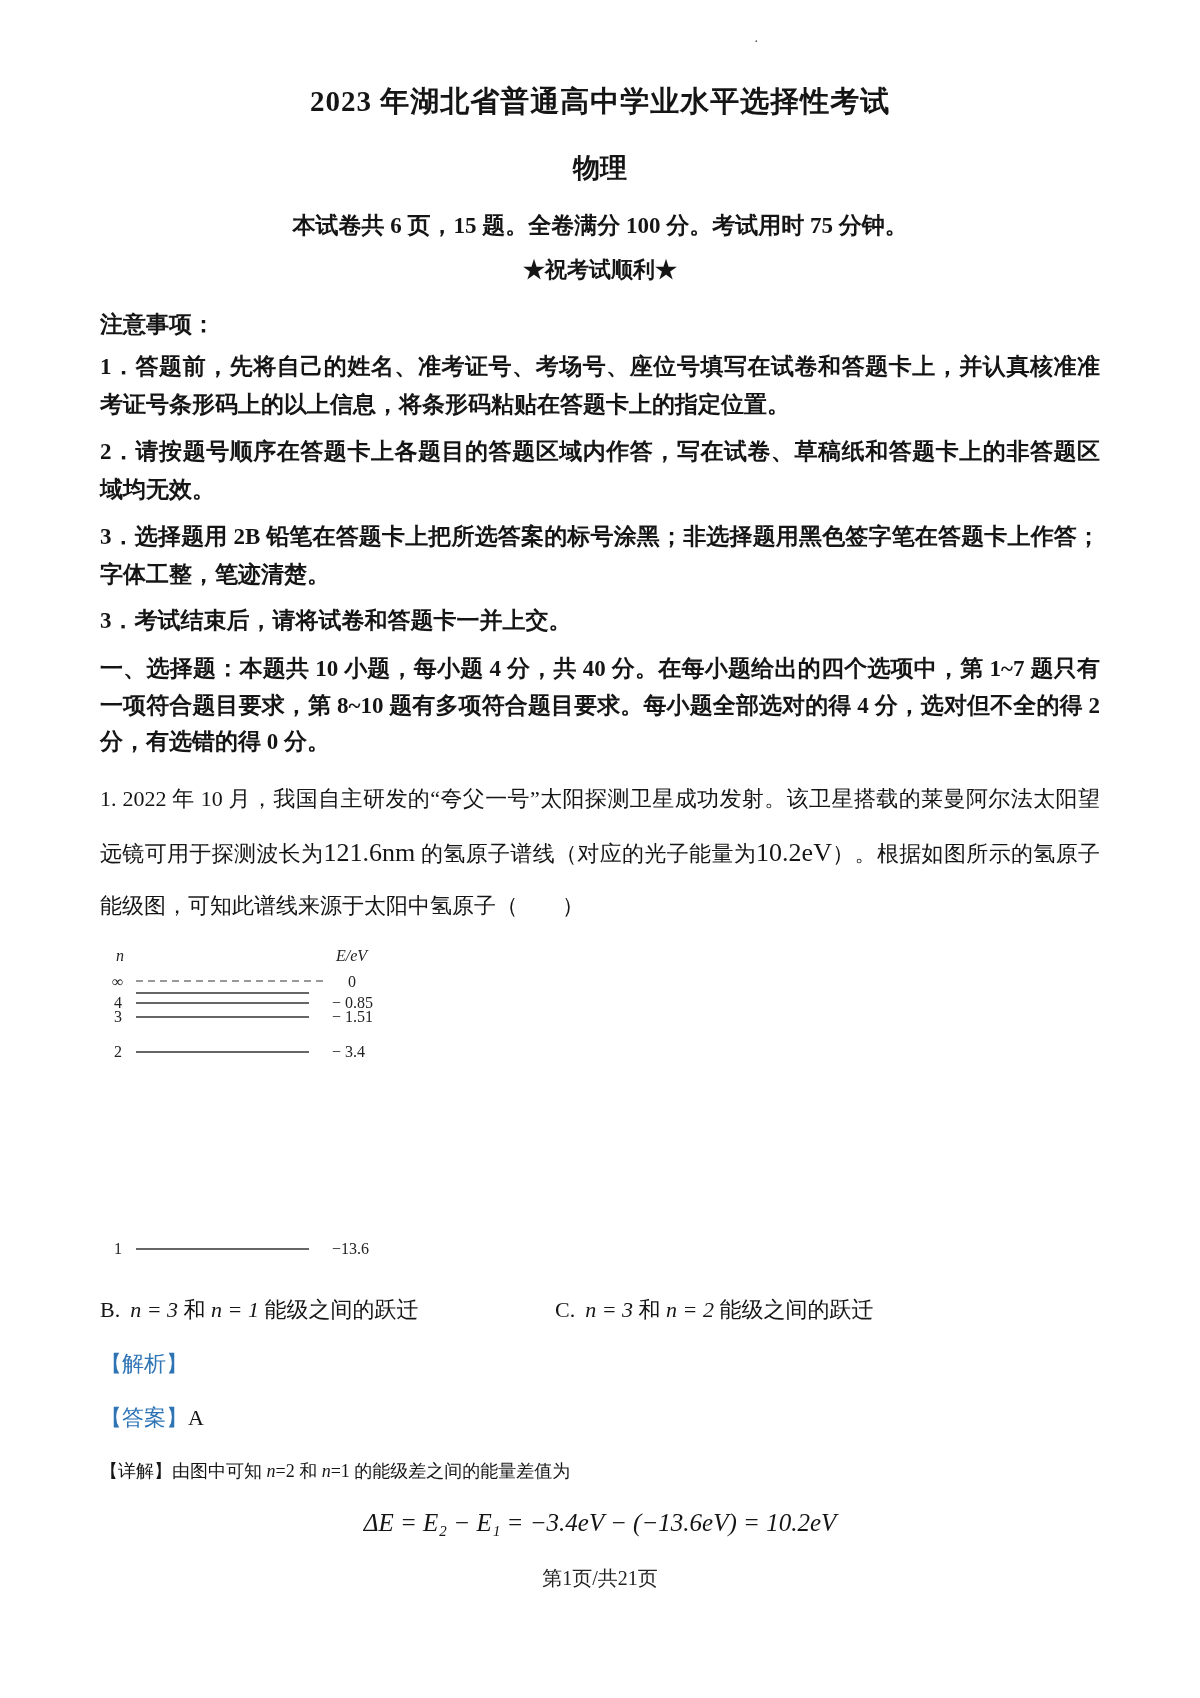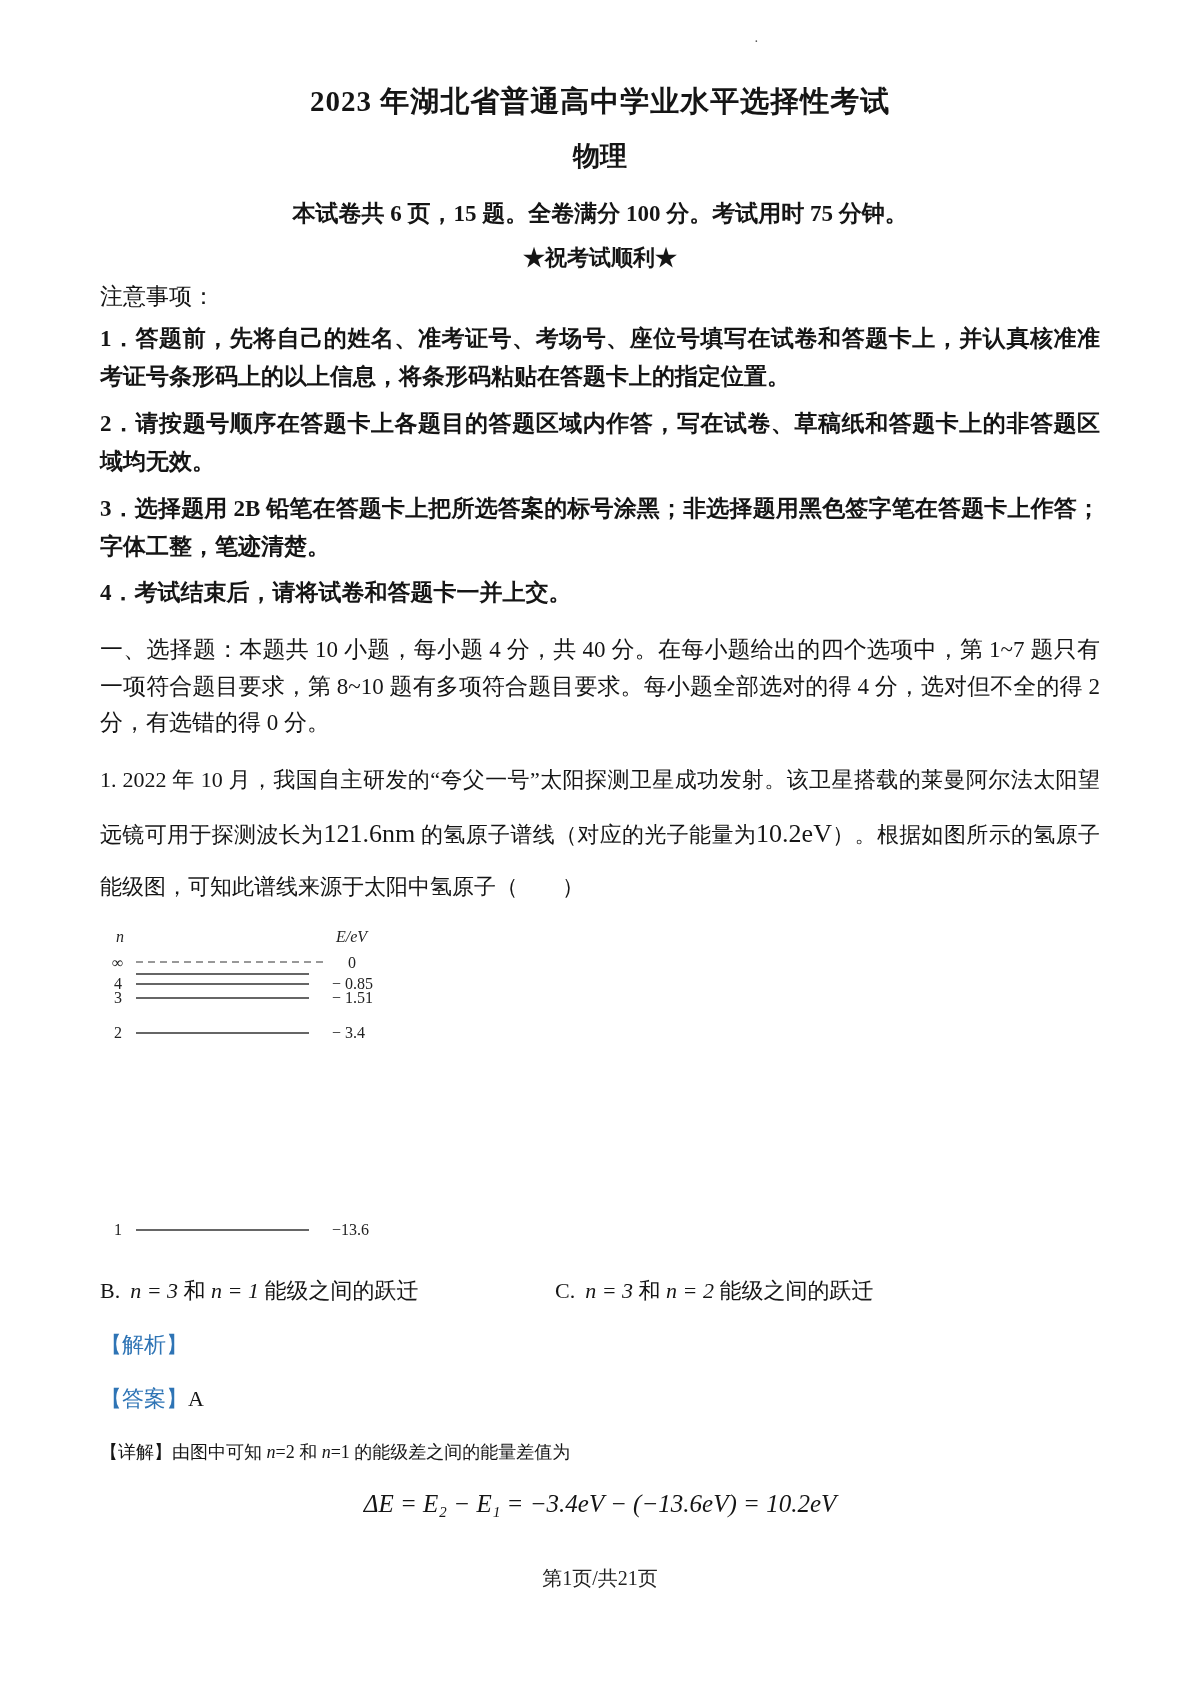--- a/index.html
+++ b/index.html
@@ -19,42 +19,42 @@
     position: absolute; top: 34px; left: 754px;
     font-size: 14px; color: #555;
   }
   .title {
     text-align: center; font-weight: 700;
     font-size: 29px; margin-top: 52px;
     letter-spacing: 1px;
   }
   .subject {
     text-align: center; font-weight: 700;
-    font-size: 27px; margin-top: 16px;
+    font-size: 27px; margin-top: 28px;
   }
   .exam-info {
     text-align: center; font-weight: 700;
     font-size: 23px; margin-top: 24px;
   }
   .wish {
     text-align: center; font-weight: 700;
     font-size: 22px; margin-top: 14px;
   }
   .notice-title {
-    font-weight: 400; font-size: 23px; margin-top: 8px;
+    font-weight: 700; font-size: 23px; margin-top: 24px;
   }
   .notice {
     font-weight: 700; font-size: 23px;
     line-height: 1.67; text-align: justify;
     margin-top: 8px;
   }
   .section-header {
-    font-weight: 400; font-size: 23px;
+    font-weight: 700; font-size: 23px;
     line-height: 1.6; text-align: justify;
-    margin-top: 19px;
+    margin-top: 10px;
   }
   .q-text {
     font-size: 22px; line-height: 2.22;
     text-align: justify; margin-top: 14px;
     font-weight: 400;
   }
   .mnum {
     font-family: "Liberation Serif", serif;
     font-size: 26px;
   }
@@ -98,21 +98,21 @@
 
   <div class="title">2023 年湖北省普通高中学业水平选择性考试</div>
   <div class="subject">物理</div>
   <div class="exam-info">本试卷共 6 页，15 题。全卷满分 100 分。考试用时 75 分钟。</div>
   <div class="wish">★祝考试顺利★</div>
 
   <div class="notice-title">注意事项：</div>
   <div class="notice">1．答题前，先将自己的姓名、准考证号、考场号、座位号填写在试卷和答题卡上，并认真核准准考证号条形码上的以上信息，将条形码粘贴在答题卡上的指定位置。</div>
   <div class="notice">2．请按题号顺序在答题卡上各题目的答题区域内作答，写在试卷、草稿纸和答题卡上的非答题区域均无效。</div>
   <div class="notice">3．选择题用 2B 铅笔在答题卡上把所选答案的标号涂黑；非选择题用黑色签字笔在答题卡上作答；字体工整，笔迹清楚。</div>
-  <div class="notice">4．考试结束后，请将试卷和答题卡一并上交。</div>
+  <div class="notice">3．考试结束后，请将试卷和答题卡一并上交。</div>
 
   <div class="section-header">一、选择题：本题共 10 小题，每小题 4 分，共 40 分。在每小题给出的四个选项中，第 1~7 题只有一项符合题目要求，第 8~10 题有多项符合题目要求。每小题全部选对的得 4 分，选对但不全的得 2 分，有选错的得 0 分。</div>
 
   <div class="q-text">
     <span>1. 2022 年 10 月，我国自主研发的“夸父一号”太阳探测卫星成功发射。该卫星搭载的莱曼阿尔法太阳望远镜可用于探测波长为</span><span class="mnum">121.6nm</span><span> 的氢原子谱线（对应的光子能量为</span><span class="mnum">10.2eV</span><span>）。根据如图所示的氢原子能级图，可知此谱线来源于太阳中氢原子（　　）</span>
   </div>
 
   <div class="diagram-wrap">
     <svg width="310" height="322" viewBox="0 0 310 322">
 

